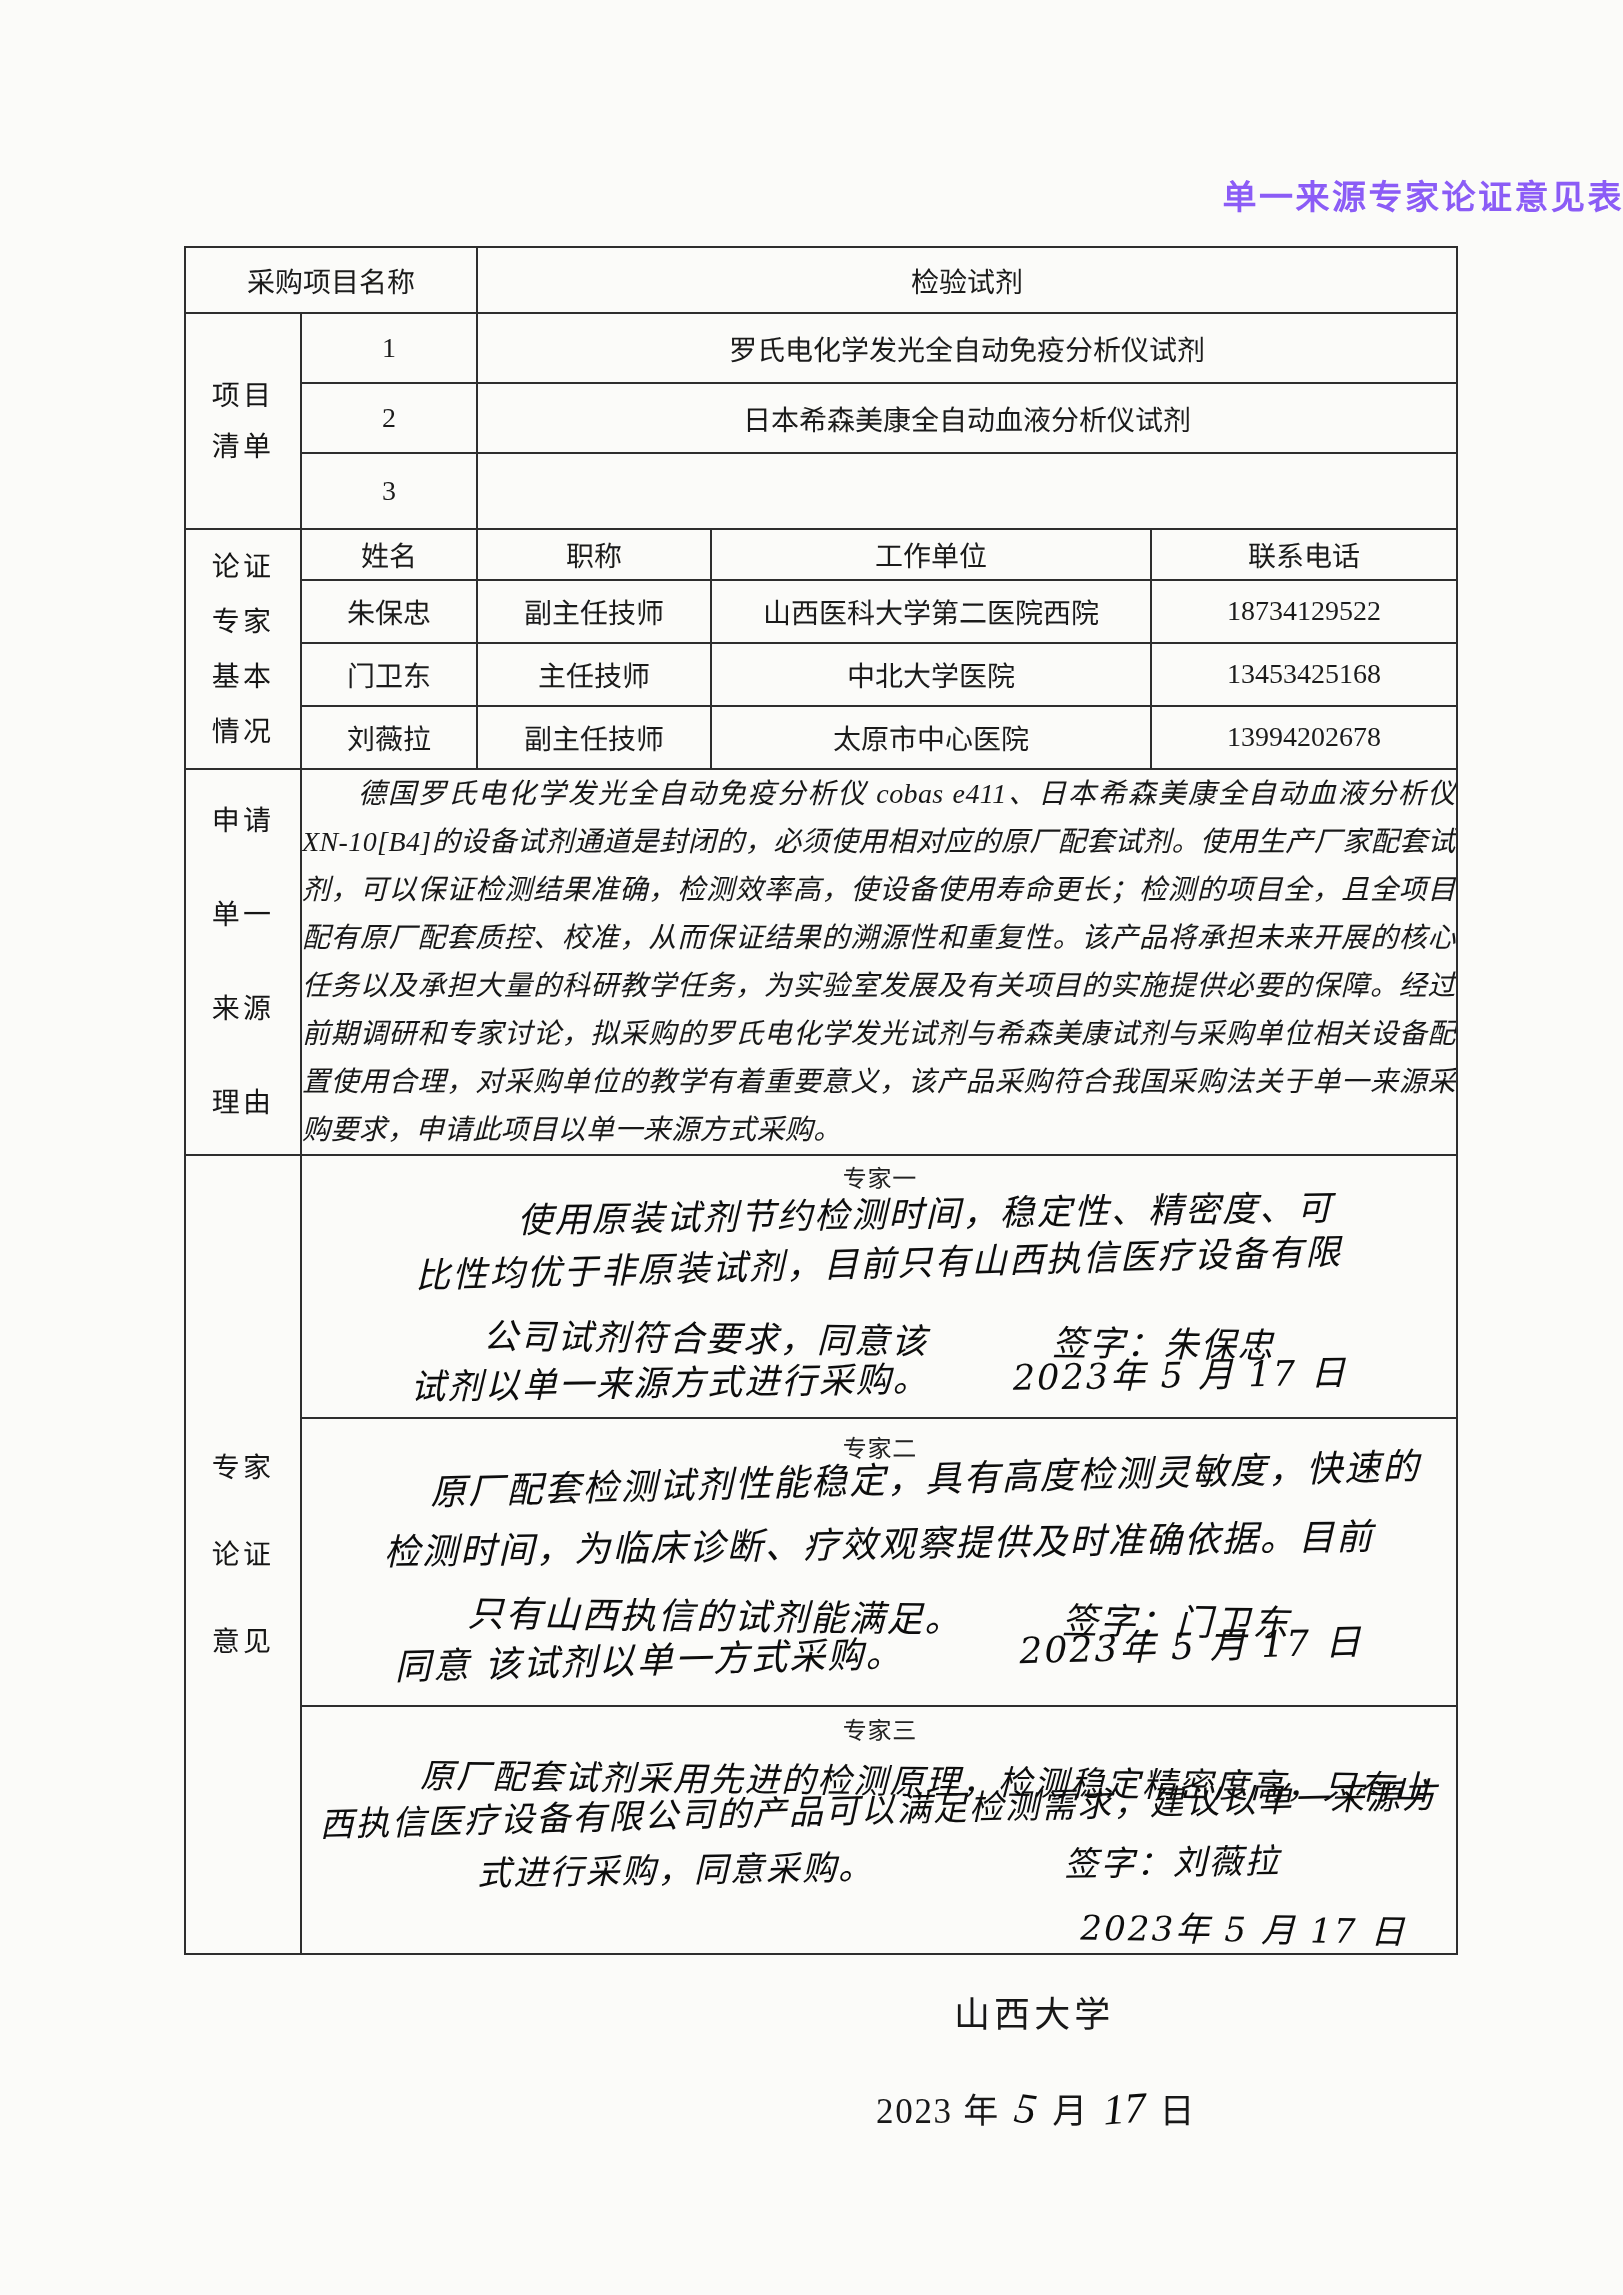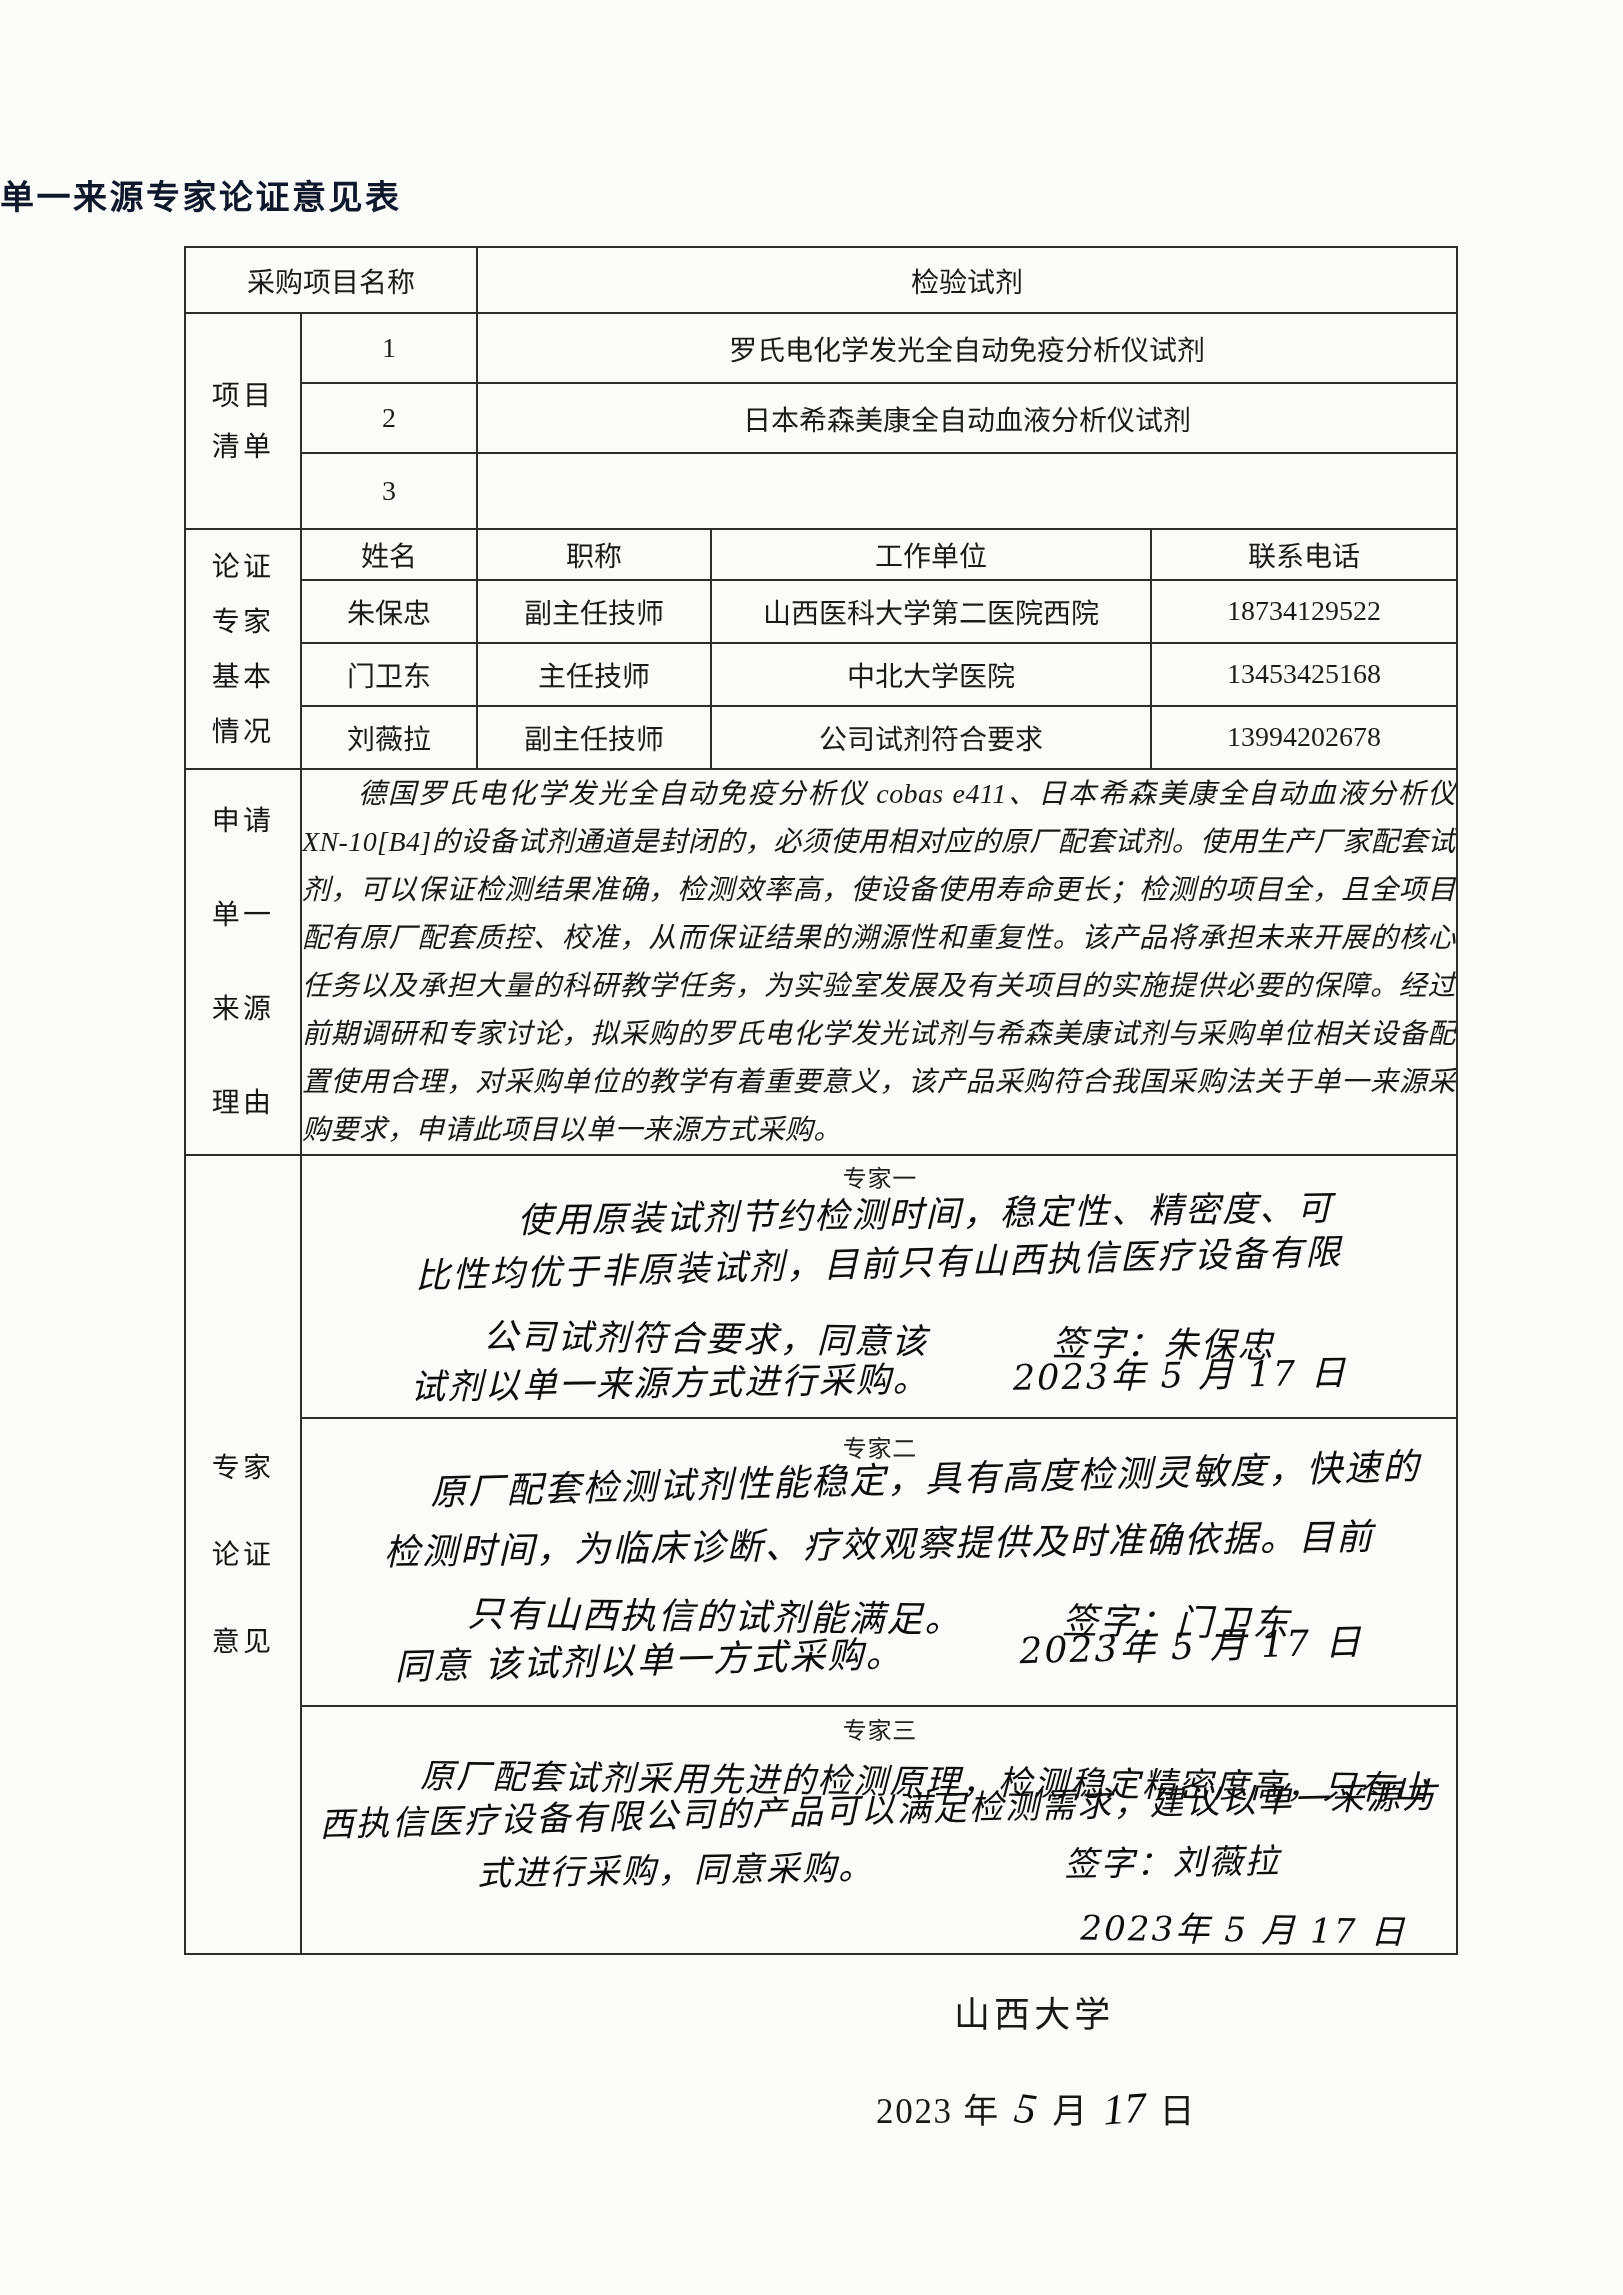--- a/index.html
+++ b/index.html
@@ -11,25 +11,25 @@
     position:relative;
     width:1624px;
     height:2295px;
     margin:0 auto;
     background:#fbfbf9;
     color:#1b1b1b;
     overflow:hidden;
   }
   .doc-title {
     padding-top:170px;
-    text-align:left;
+    text-align:right;
     font-size:34px;
     font-weight:700;
     letter-spacing:2.5px;
-    color:#0f172a;
+    color:#8b5cf6;
   }
   table.form {
     border-collapse:collapse;
     table-layout:fixed;
     width:1271px;
     margin:26.5px 0 0 184px;
   }
   table.form td {
     border:2.5px solid #2e2e2e;
     font-size:28px;
@@ -169,21 +169,21 @@
     </tr>
     <tr class="r-exp">
       <td>门卫东</td>
       <td>主任技师</td>
       <td>中北大学医院</td>
       <td>13453425168</td>
     </tr>
     <tr class="r-exp">
       <td>刘薇拉</td>
       <td>副主任技师</td>
-      <td>公司试剂符合要求</td>
+      <td>太原市中心医院</td>
       <td>13994202678</td>
     </tr>
 
     <tr>
       <td class="vlabel vl-reason">申请
 单一
 来源
 理由</td>
       <td colspan="4" class="reason-cell">
         <p>德国罗氏电化学发光全自动免疫分析仪 cobas e411、日本希森美康全自动血液分析仪 XN-10[B4]的设备试剂通道是封闭的，必须使用相对应的原厂配套试剂。使用生产厂家配套试剂，可以保证检测结果准确，检测效率高，使设备使用寿命更长；检测的项目全，且全项目配有原厂配套质控、校准，从而保证结果的溯源性和重复性。该产品将承担未来开展的核心任务以及承担大量的科研教学任务，为实验室发展及有关项目的实施提供必要的保障。经过前期调研和专家讨论，拟采购的罗氏电化学发光试剂与希森美康试剂与采购单位相关设备配置使用合理，对采购单位的教学有着重要意义，该产品采购符合我国采购法关于单一来源采购要求，申请此项目以单一来源方式采购。</p>

